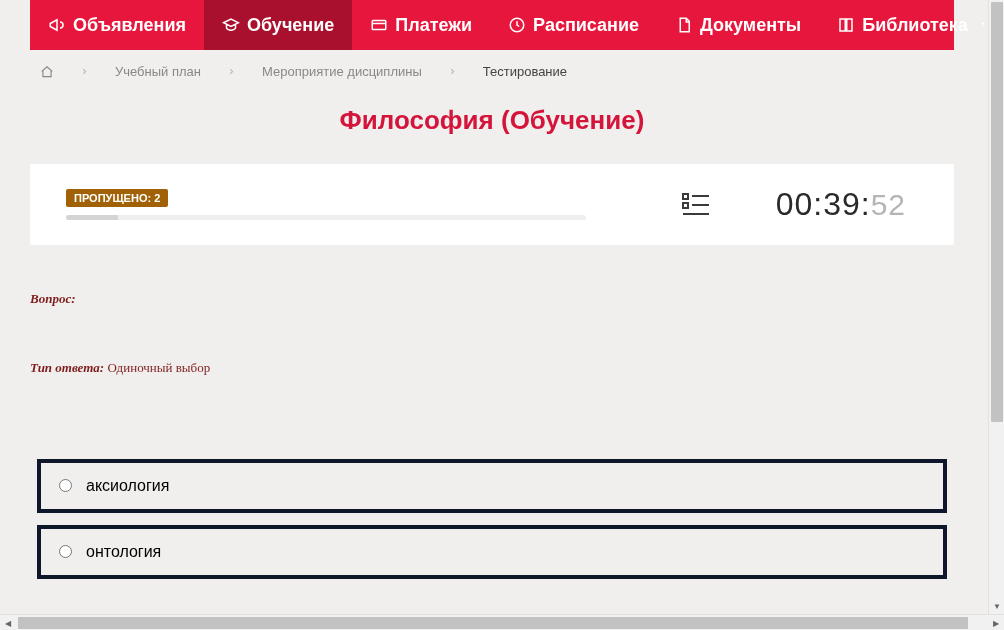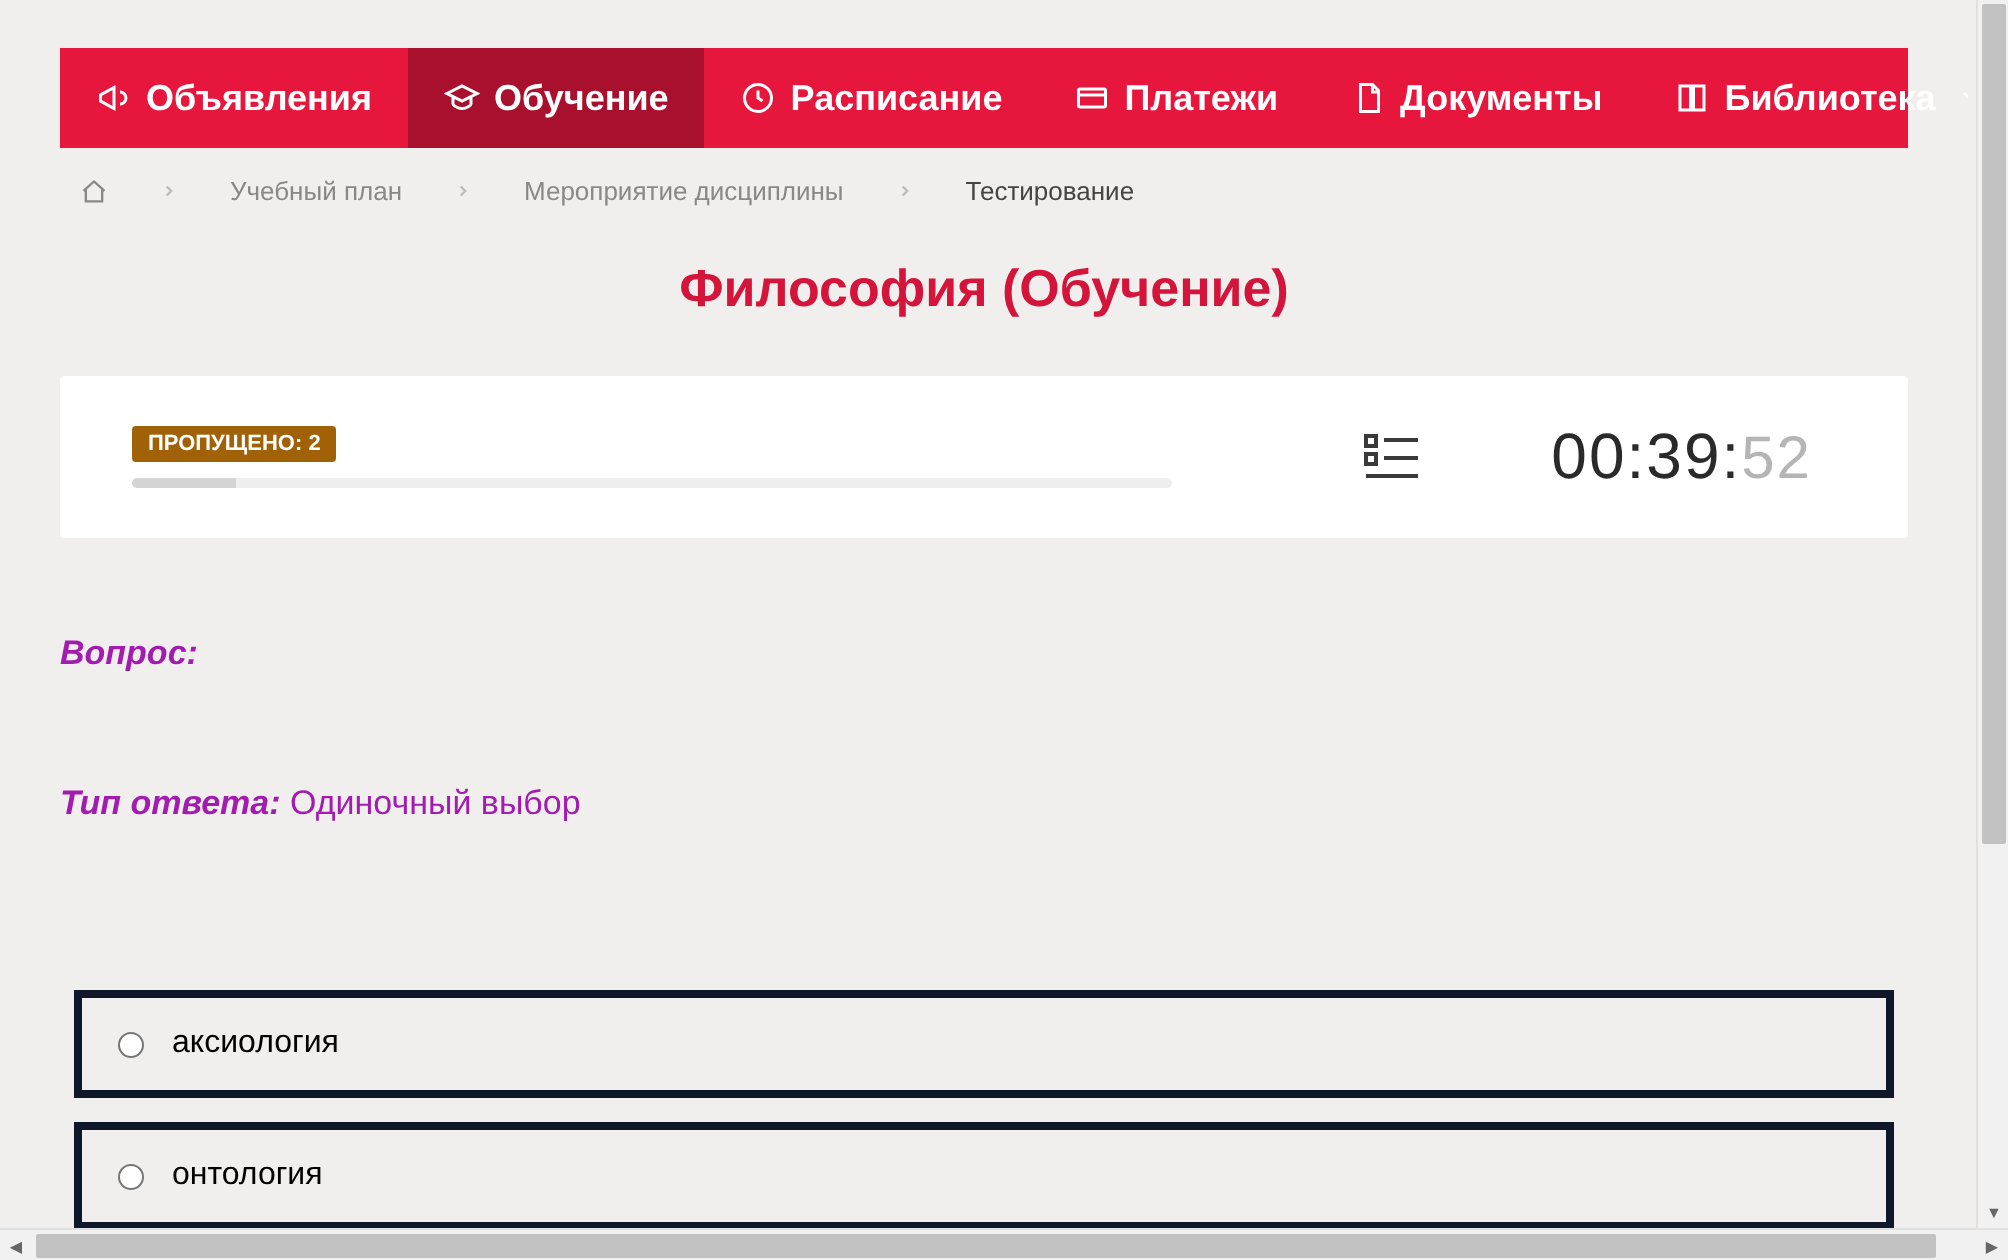--- a/index.html
+++ b/index.html
@@ -16,21 +16,20 @@
       position: relative;
     }
     .page-wrap {
       width: 984px;
       height: 614px;
       overflow-y: auto;
       overflow-x: hidden;
     }
     .container {
       padding: 0 30px;
-      margin-top: 24px;
     }
     .nav {
       display: flex;
       background: #e7163d;
       height: 50px;
       margin: 0;
     }
     .nav-item {
       display: flex;
       align-items: center;
@@ -147,23 +146,24 @@
       letter-spacing: 1px;
       text-align: right;
       min-width: 160px;
     }
     .timer .frac {
       color: #b5b5b5;
       font-size: 30px;
     }
     .question-block {
       padding: 0 0 30px 0;
-      font-size: 17px;
-      color: #a21caf;
+      font-size: 13px;
+      color: #7f1d1d;
       line-height: 1.6;
+      font-family: Liberation Serif, serif;
     }
     .question-block .lbl {
       font-weight: 700;
       font-style: italic;
     }
     .qtext {
       margin-top: 2px;
     }
     .type-row {
       margin-top: 48px;
@@ -265,34 +265,34 @@
         <span class="nav-icon">
           <svg viewBox="0 0 24 24" width="18" height="18" fill="none" stroke="#fff" stroke-width="2">
               <path d="M2 9l10-5 10 5-10 5-10-5zM6 11v5c0 1 3 3 6 3s6-2 6-3v-5"></path>
             </svg>
         </span>
         <span>Обучение</span>
       </div>
       <div class="nav-item">
         <span class="nav-icon">
           <svg viewBox="0 0 24 24" width="18" height="18" fill="none" stroke="#fff" stroke-width="2">
+              <rect x="3" y="6" width="18" height="12" rx="1"></rect>
+              <path d="M3 10h18"></path>
+            </svg>
+        </span>
+        <span>Платежи</span>
+      </div>
+      <div class="nav-item">
+        <span class="nav-icon">
+          <svg viewBox="0 0 24 24" width="18" height="18" fill="none" stroke="#fff" stroke-width="2">
               <circle cx="12" cy="12" r="9"></circle>
               <path d="M12 7v5l3 2"></path>
             </svg>
         </span>
         <span>Расписание</span>
-      </div>
-      <div class="nav-item">
-        <span class="nav-icon">
-          <svg viewBox="0 0 24 24" width="18" height="18" fill="none" stroke="#fff" stroke-width="2">
-              <rect x="3" y="6" width="18" height="12" rx="1"></rect>
-              <path d="M3 10h18"></path>
-            </svg>
-        </span>
-        <span>Платежи</span>
       </div>
       <div class="nav-item">
         <span class="nav-icon">
           <svg viewBox="0 0 24 24" width="18" height="18" fill="none" stroke="#fff" stroke-width="2">
               <path d="M7 3h8l4 4v14H7z"></path>
               <path d="M15 3v5h4"></path>
             </svg>
         </span>
         <span>Документы</span>
       </div>

